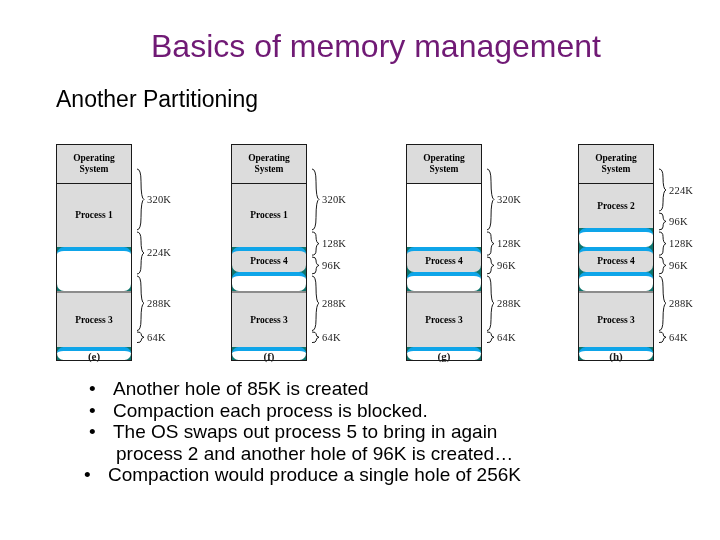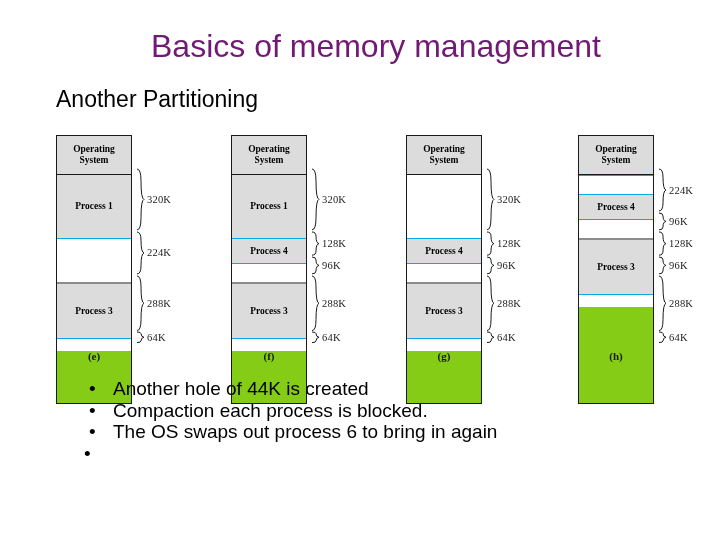--- a/index.html
+++ b/index.html
@@ -38,26 +38,26 @@
     left:0;top:128px;width:720px;height:240px;
   }
   .diagram{
     position:absolute;
     top:0;
     width:150px;
     height:240px;
   }
   .memcol{
     position:absolute;
-    left:0;top:7px;
+    left:0;top:16px;
     width:76px;
-    height:269px;
+    height:217px;
     border:1px solid #1a1a1a;
     box-sizing:border-box;
-    background:#84cc16;
+    background:#0f766e;
   }
   .seg{
     position:relative;
     box-sizing:border-box;
     width:100%;
     display:flex;
     align-items:center;
     justify-content:center;
     font-family:"Liberation Serif", serif;
     font-weight:bold;
@@ -68,21 +68,21 @@
     overflow:hidden;
   }
   .seg.filled{background:#dcdcdc;}
   .seg.hole{background:#ffffff;}
   .seg.os{
     background:#dcdcdc;
     border-bottom:1px solid #1a1a1a;
     white-space:pre-line;
   }
   .seg.sep-top{border-top:2px solid #8c8c8c;}
-  .seg.line-top{border-top:1px solid #0ea5e9;}
+  .seg.line-top{border-top:4px solid #0ea5e9;border-radius:7px;}
 
   
   .sizes{
     position:absolute;
     left:78px;top:0;
     width:72px;height:217px;
   }
   .sizerow{
     position:absolute;
     left:0;
@@ -299,20 +299,21 @@
             </div>
             <div class="sizelabel">64K</div>
           </div>
         </div>
         <div class="caption">(g)</div>
       </div>
       <div class="diagram" style="left: 578px;">
         <div class="memcol">
           <div class="seg os" style="height: 39px;">Operating
 System</div>
+          <div class="seg filled" style="height: 44px;">Process 2</div>
           <div class="seg hole line-top" style="height: 18.8571px;"></div>
           <div class="seg filled line-top" style="height: 25.1429px;">Process 4</div>
           <div class="seg hole line-top" style="height: 18.8571px;"></div>
           <div class="seg filled sep-top" style="height: 56.5714px;">Process 3</div>
           <div class="seg hole line-top" style="height: 12.5714px;"></div>
         </div>
         <div class="sizes">
           <div class="sizerow" style="top: 40px; height: 44px;">
             <div class="brace">
               <svg viewBox="0 0 11 44" preserveAspectRatio="none">
@@ -360,19 +361,19 @@
               </svg>
             </div>
             <div class="sizelabel">64K</div>
           </div>
         </div>
         <div class="caption">(h)</div>
       </div>
     </div>
 
   <div class="bullets">
-      <div class="bullet"><span class="dot">•</span><span>Another hole of 44K is created</span></div>
+      <div class="bullet"><span class="dot">•</span><span>Another hole of 85K is created</span></div>
       <div class="bullet"><span class="dot">•</span><span>Compaction each process is blocked.</span></div>
-      <div class="bullet"><span class="dot">•</span><span>The OS swaps out process 6 to bring in again</span></div>
-      <div class="bullet last"><span class="dot">•</span></div>
+      <div class="bullet"><span class="dot">•</span><span>The OS swaps out process 5 to bring in again</span><span class="l2">process 2 and another hole of 96K is created…</span></div>
+      <div class="bullet last"><span class="dot">•</span><span>Compaction would produce a single hole of 256K</span></div>
     </div>
 
 </div>
 
 </body></html>

